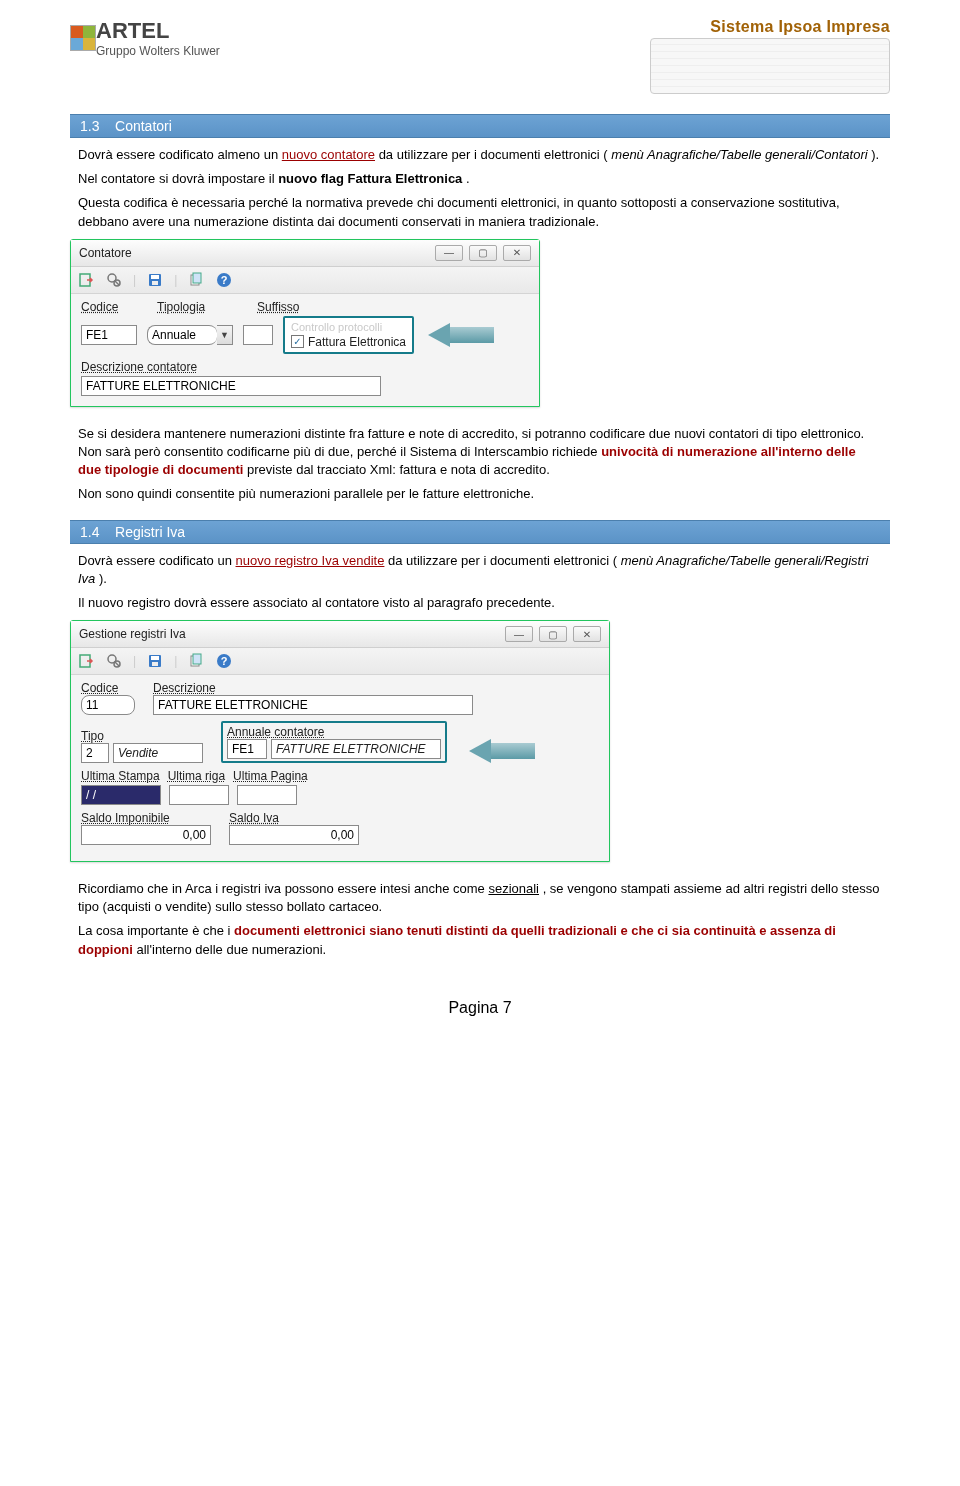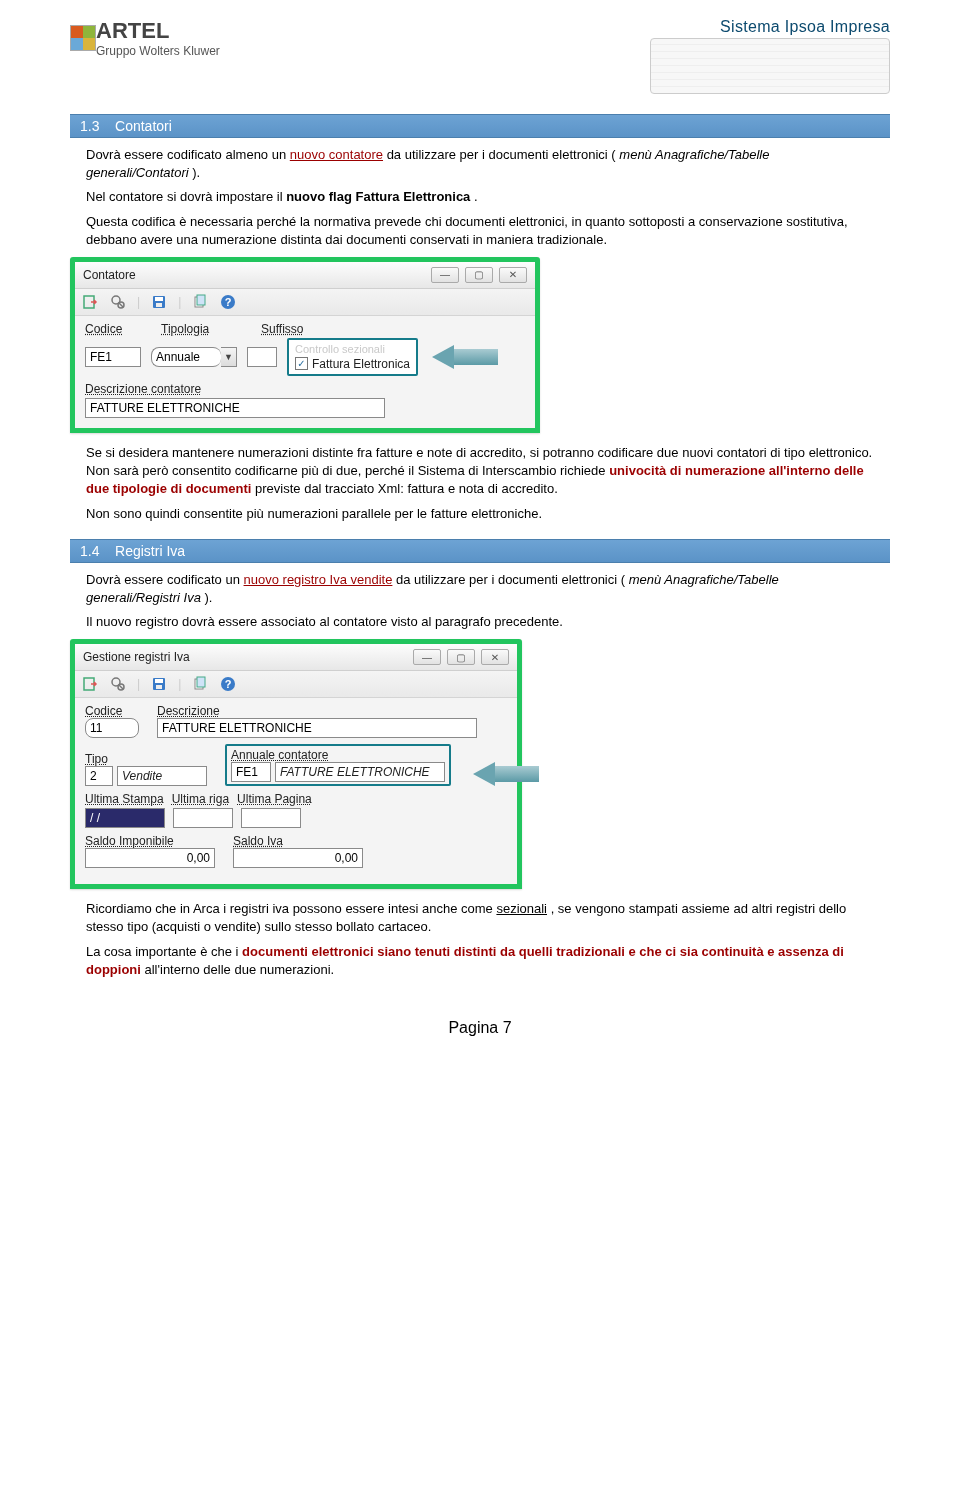--- a/index.html
+++ b/index.html
@@ -26,51 +26,51 @@
     display: grid; grid-template-columns: 1fr 1fr; grid-template-rows: 1fr 1fr;
     border: 1px solid #aaa;
   }
   .artel-square div:nth-child(1){background:#d95b1e;}
   .artel-square div:nth-child(2){background:#8fb53b;}
   .artel-square div:nth-child(3){background:#6aa9d8;}
   .artel-square div:nth-child(4){background:#d9b43b;}
   .artel-text { font-size: 22px; font-weight: bold; color: #444; }
   .artel-sub { font-size: 12px; color: #555; }
   .logo-right { text-align: right; }
-  .sys-text { font-size: 16px; color: #0c4a6e; letter-spacing: 0.3px; }
+  .sys-text { font-size: 16px; color: #a16207; letter-spacing: 0.3px; font-weight: bold; }
   .sys-script {
     margin-top: 2px;
     width: 240px; height: 56px;
     border: 1px solid #ccc;
     background: repeating-linear-gradient(0deg,#f7f7f7,#f7f7f7 6px,#eee 6px,#eee 7px);
     border-radius: 4px;
   }
   .section-bar {
     background: linear-gradient(#6da3d4, #5b93c7);
     color: #fff;
     padding: 3px 10px;
     font-size: 14px;
     margin: 16px 0 8px 0;
     border-top: 1px solid #4b7fad;
     border-bottom: 1px solid #4b7fad;
   }
-  .body-text { font-size: 13px; line-height: 1.4; margin: 6px 16px; }
+  .body-text { font-size: 13px; line-height: 1.4; margin: 6px 8px; }
   .link-red { color: #9b0000; text-decoration: underline; }
   .bold-red { color: #9b0000; font-weight: bold; }
   .italic { font-style: italic; }
   .bold { font-weight: bold; }
   .underline { text-decoration: underline; }
 
   
   .window {
     background: #f4f4f4;
-    border: 5px solid #22c55e;
+    border: 1px solid #22c55e;
     border-radius: 3px 3px 0 0;
     box-shadow: 0 1px 2px rgba(0,0,0,0.15);
-    margin: 8px 0 11px 0;
+    margin: 8px 0 18px 0;
     font-family: "Segoe UI", Tahoma, sans-serif;
     font-size: 12px;
     color: #222;
   }
   .win-title {
     background: linear-gradient(#fdfdfd,#e7e7e7);
     padding: 5px 8px;
     display: flex; justify-content: space-between; align-items: center;
     border-bottom: 1px solid #cfcfcf;
   }
@@ -246,21 +246,21 @@
         <span class="small-label">Suffisso</span>
       </div>
       <div class="fields-row">
         <input class="textfield" style="width: 56px;" value="FE1">
         <div class="combo">
           <input class="textfield" style="width: 70px; border-right: none; border-radius: 8px;" value="Annuale">
           <div class="drop">▼</div>
         </div>
         <input class="textfield" style="width: 30px;">
         <div class="check-group">
-          <span class="ghost-text">Controllo sezionali</span>
+          <span class="ghost-text">Controllo protocolli</span>
           <div class="checkbox-line">
             <span class="cb">✓</span>
             <span>Fattura Elettronica</span>
           </div>
         </div>
         <div style="display:flex;align-items:center;">
           <div class="arrow-ptr"></div>
           <div class="arrow-stem"></div>
         </div>
       </div>
@@ -284,21 +284,21 @@
 
   <p class="body-text">
     <span>Dovrà essere codificato un </span>
     <span class="link-red">nuovo registro Iva vendite</span>
     <span> da utilizzare per i documenti elettronici (</span>
     <span class="italic">menù Anagrafiche/Tabelle generali/Registri Iva</span>
     <span>).</span>
   </p>
   <p class="body-text">Il nuovo registro dovrà essere associato al contatore visto al paragrafo precedente.</p>
 
-  <div class="window" style="width:452px;">
+  <div class="window" style="width:540px;">
     <div class="win-title">
       <span>Gestione registri Iva</span>
       <div class="win-controls">
         <div class="win-btn">—</div>
         <div class="win-btn">▢</div>
         <div class="win-btn">✕</div>
       </div>
     </div>
     <div class="toolbar">
       <span class="tb-icon">

